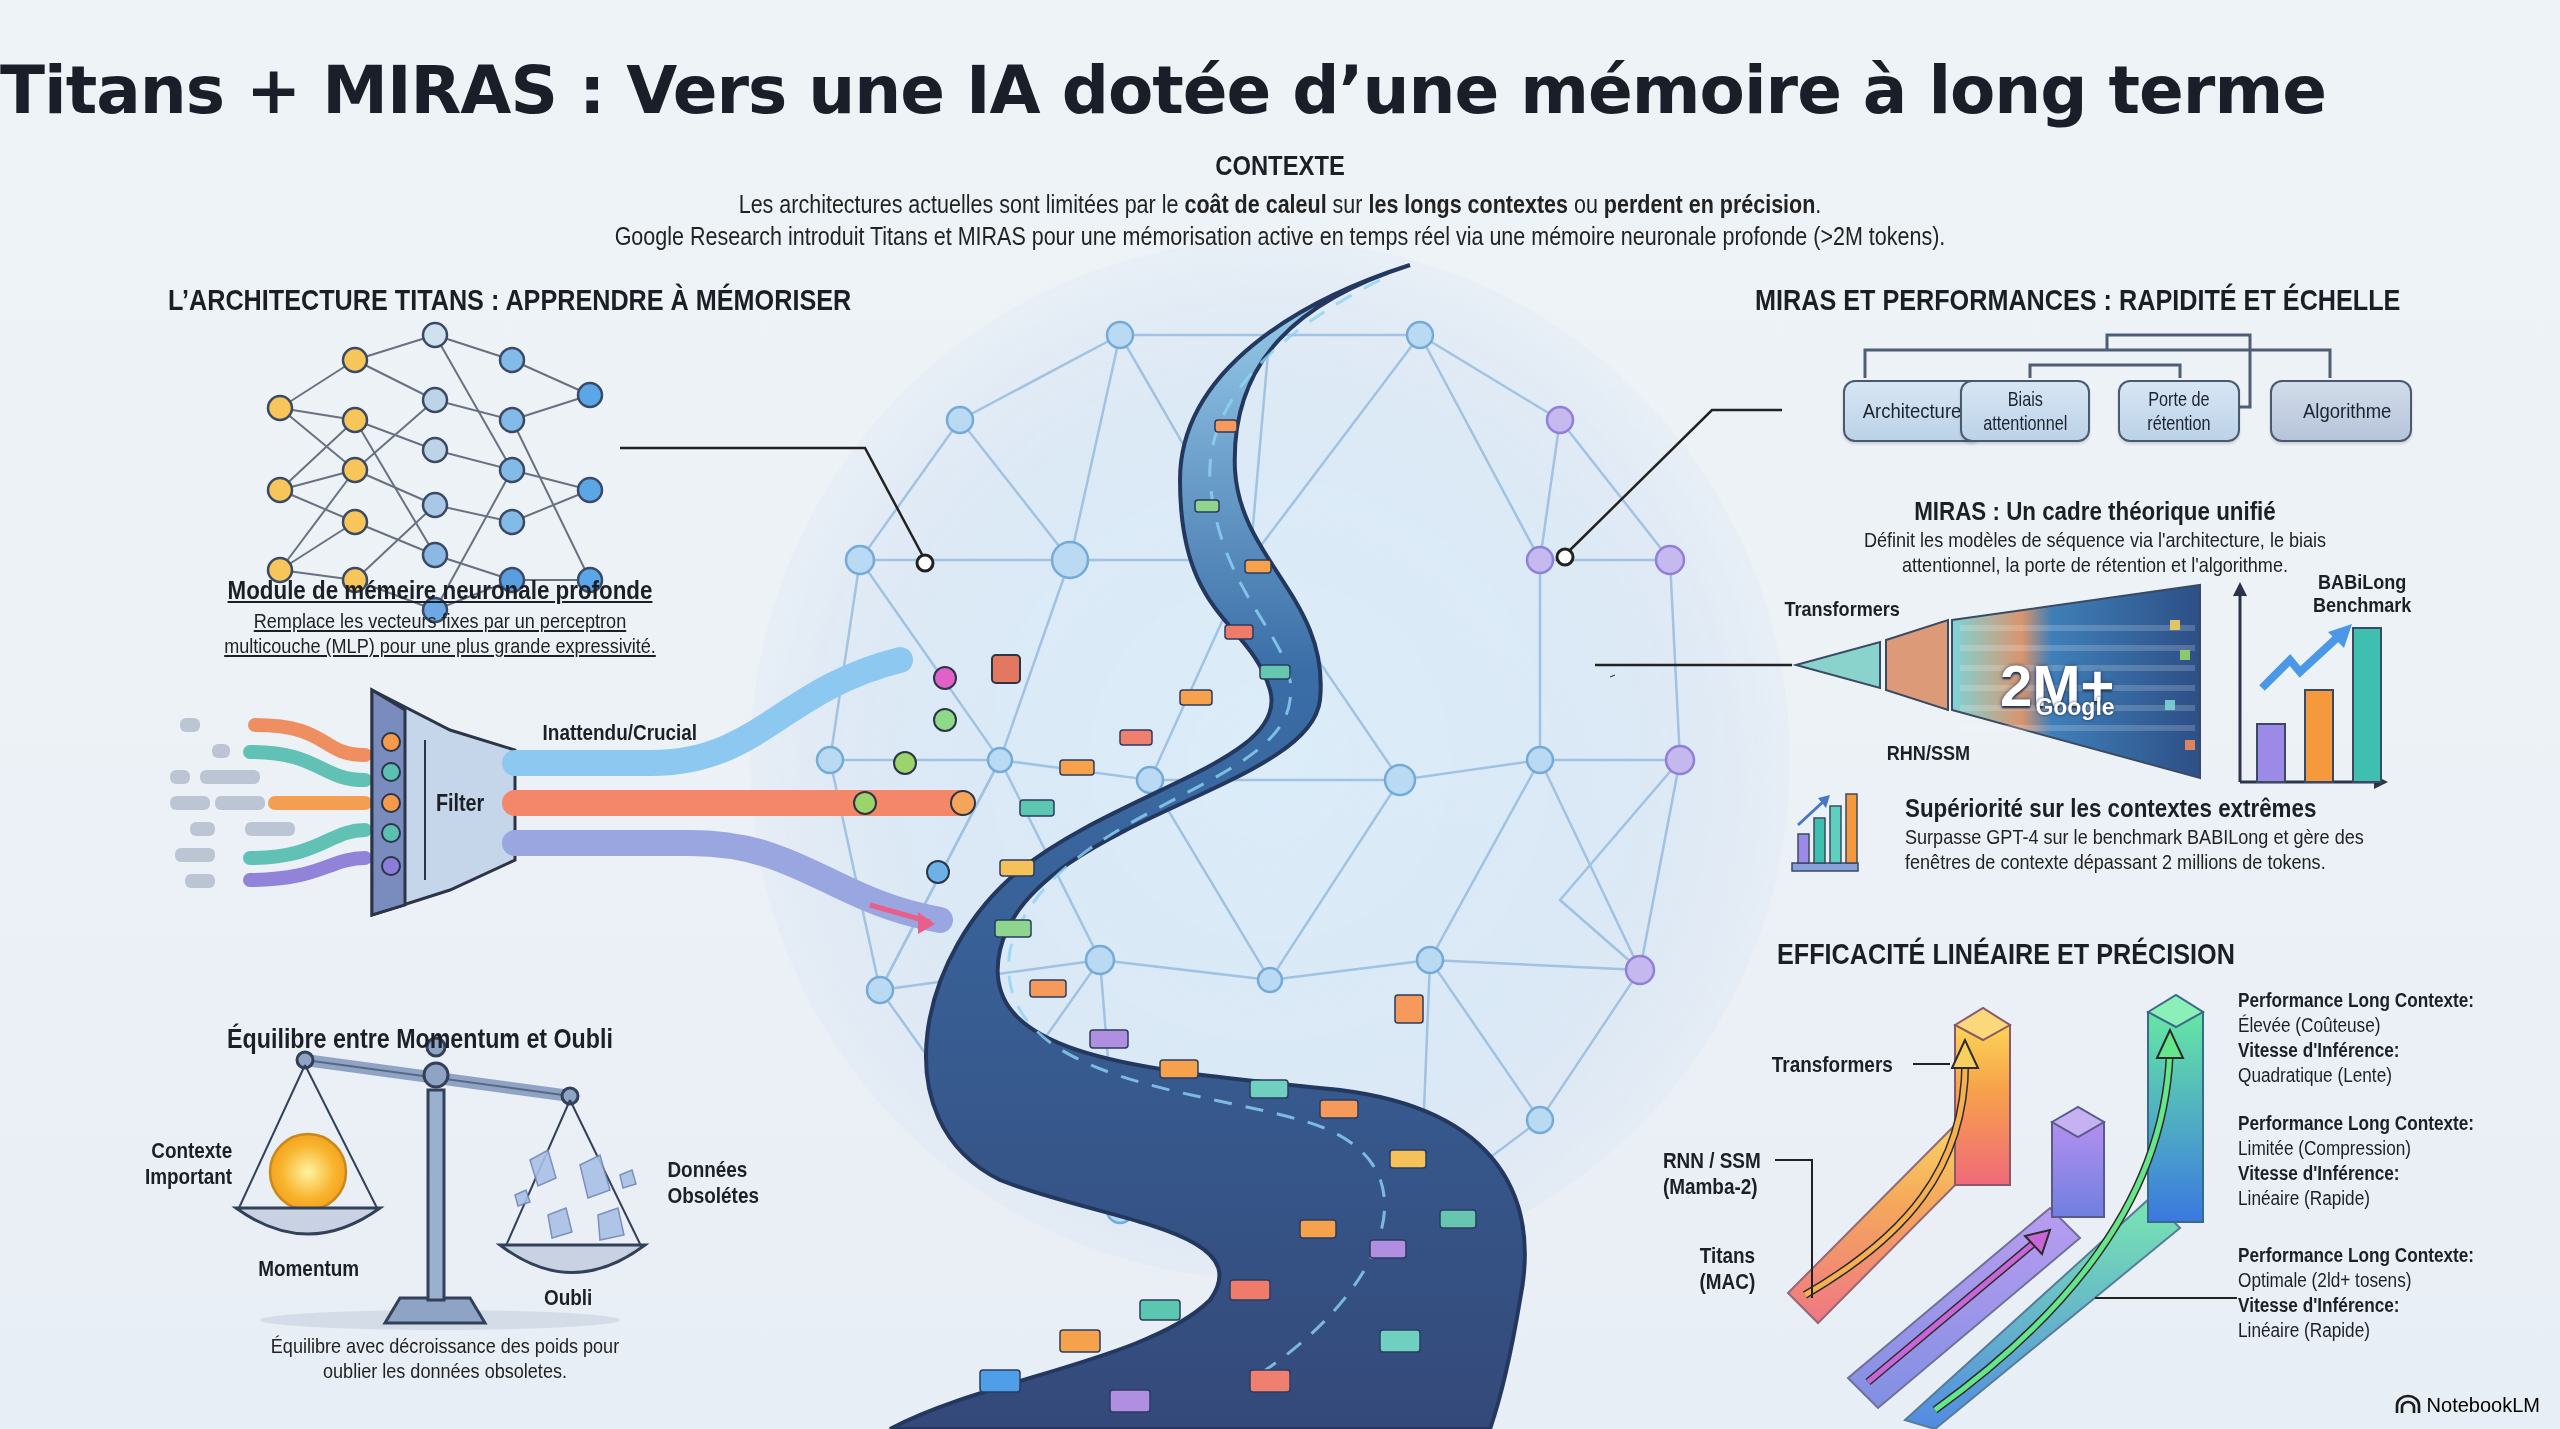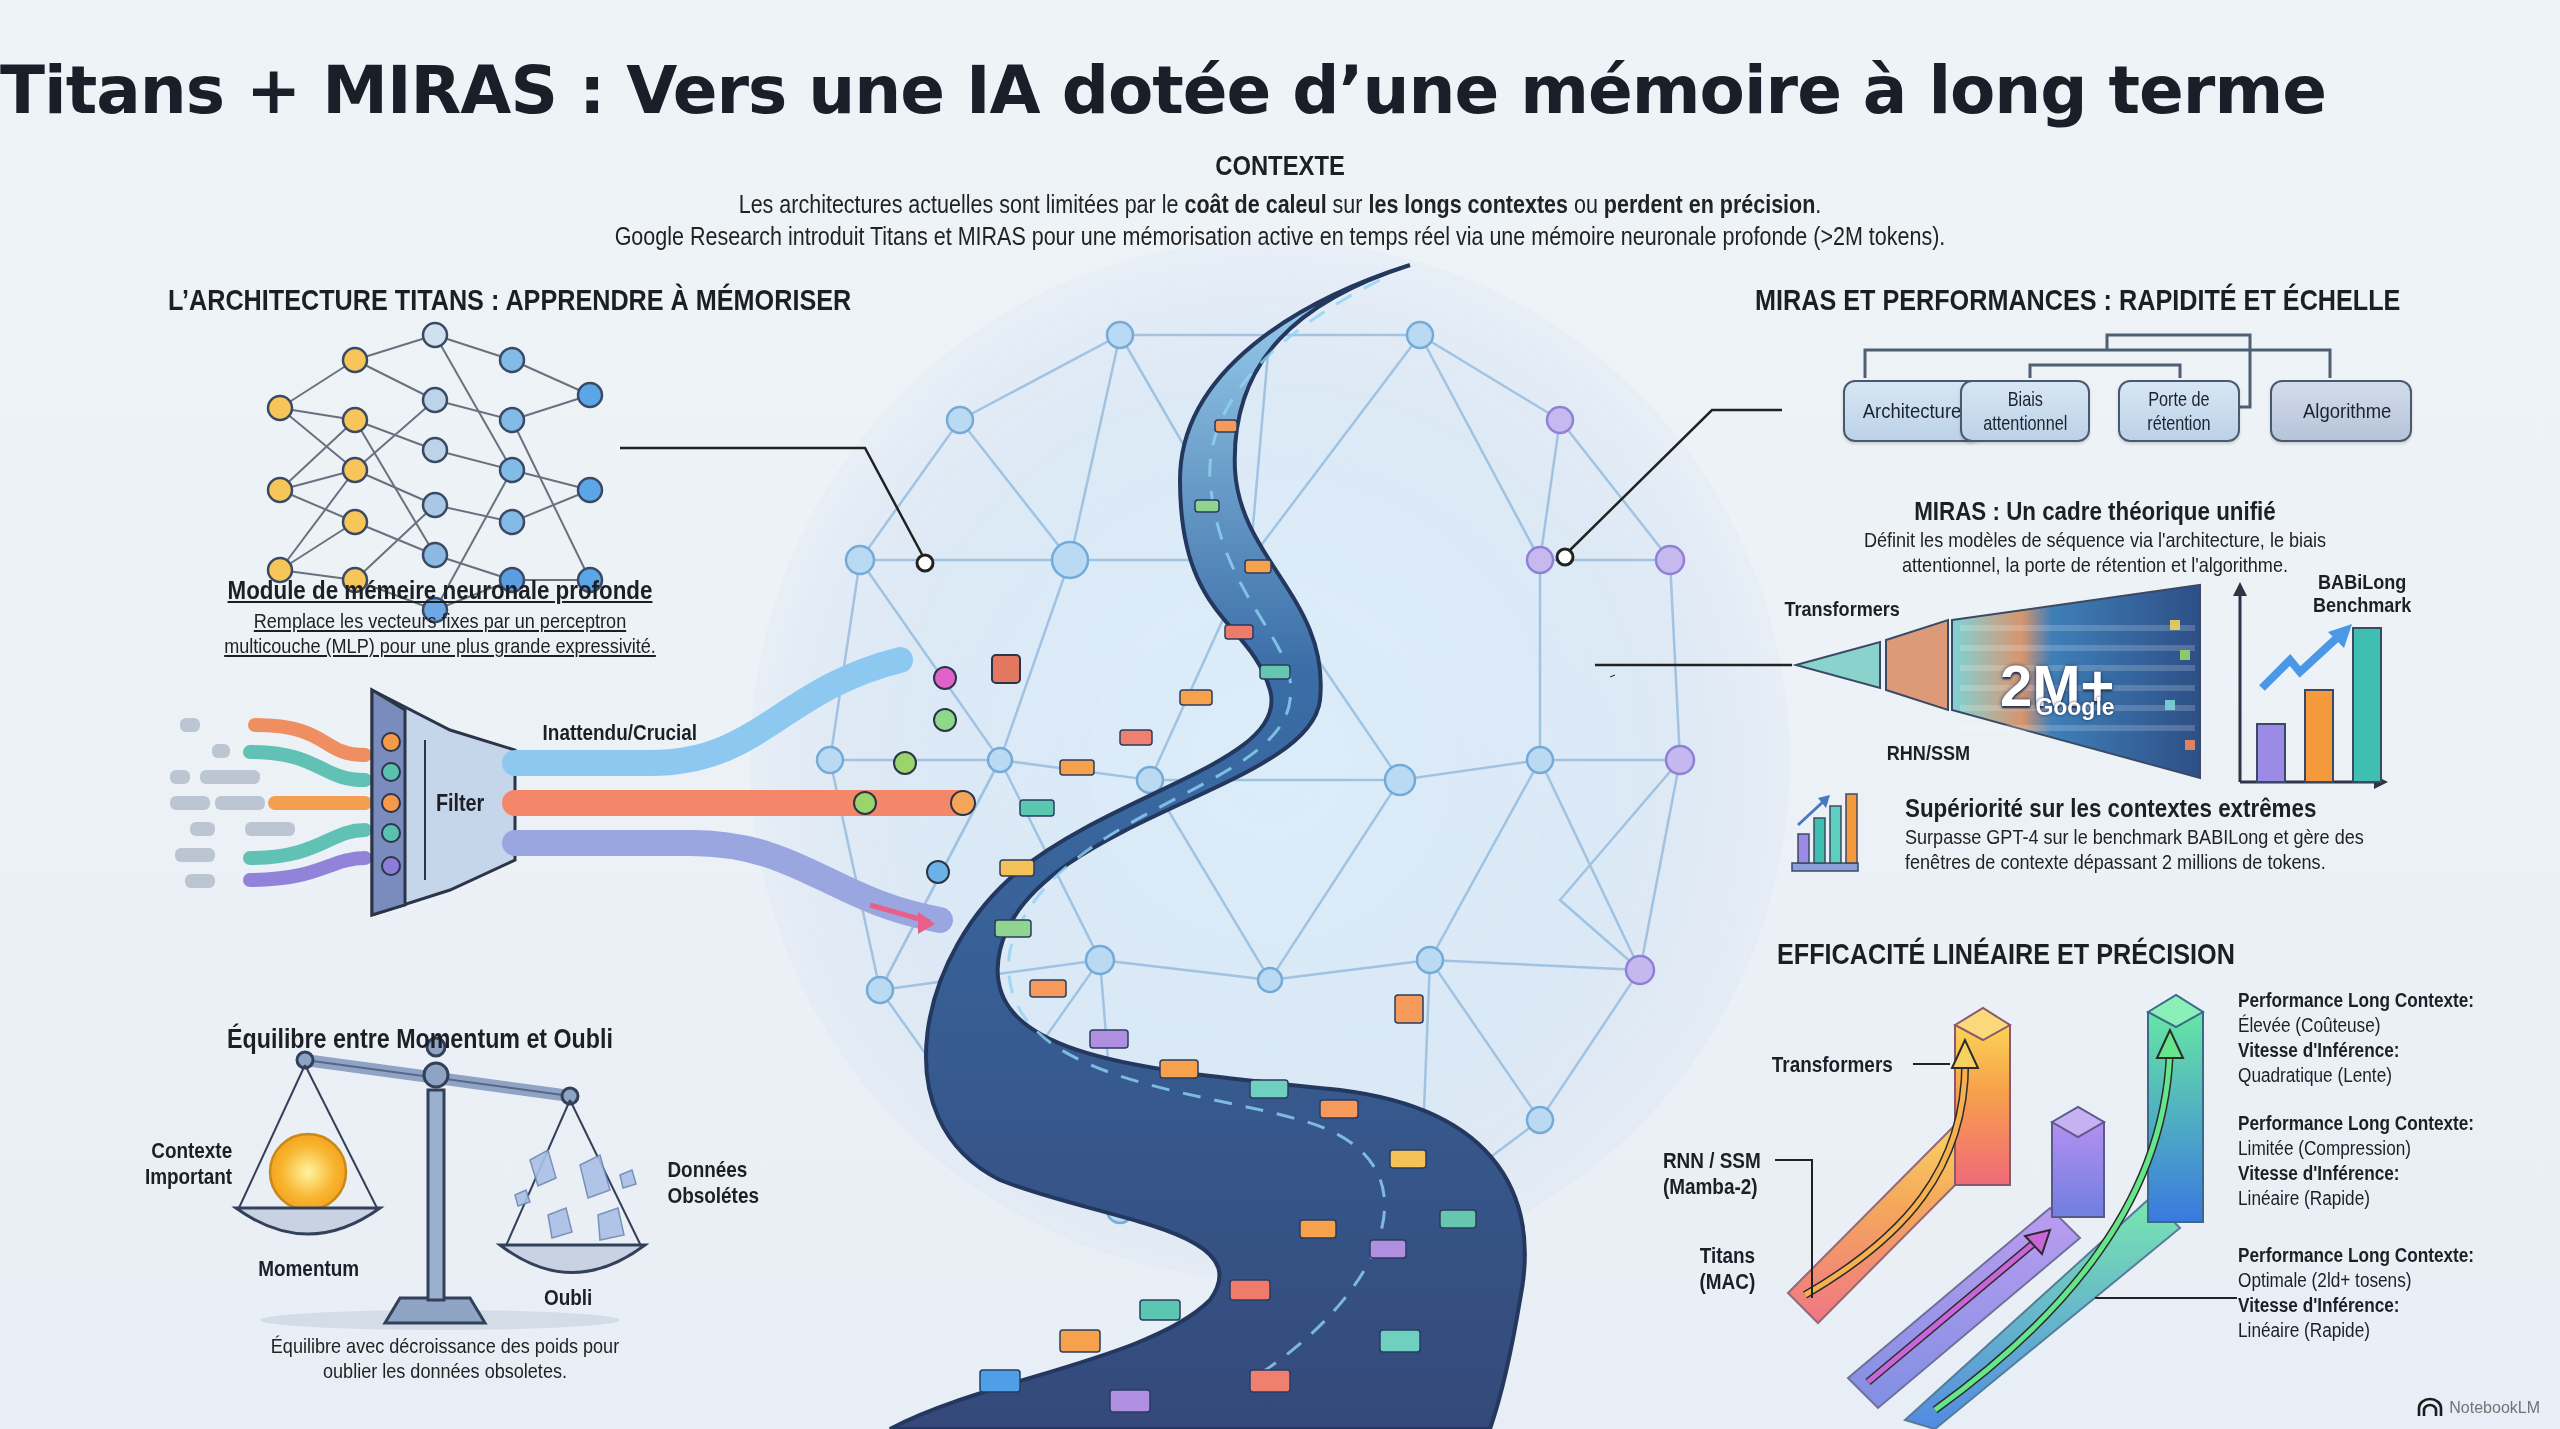--- a/index.html
+++ b/index.html
@@ -14,21 +14,21 @@
   .sec-h{font-weight:bold;font-size:30px;transform-origin:left top;transform:scaleX(.84);white-space:nowrap;color:#1b1e24;}
   .cap-h{font-weight:bold;font-size:26px;text-align:center;transform:scaleX(.86);white-space:nowrap;}
   .cap-t{font-size:21px;text-align:center;line-height:25px;transform:scaleX(.86);color:#222;}
   .lbl{font-weight:bold;font-size:22px;transform:scaleX(.86);white-space:nowrap;line-height:26px;}
   .box{position:absolute;border:2.5px solid #4a5a6e;border-radius:12px;background:linear-gradient(#d7e6f4,#bcd2e8);
     display:flex;align-items:center;justify-content:center;text-align:center;font-size:21px;line-height:24px;color:#1c2330;box-shadow:0 2px 3px rgba(0,0,0,.15);}
   .box span{transform:scaleX(.88);display:block;}
   .perf{font-size:20px;line-height:25px;white-space:nowrap;transform-origin:left top;transform:scaleX(.86);}
   .perf b{font-weight:bold;}
   svg{position:absolute;left:0;top:0;}
-  .nlm{right:20px;bottom:12px;font-size:16px;display:flex;align-items:flex-end;gap:6px;color:#737373;}
+  .nlm{right:20px;bottom:12px;font-size:20px;display:flex;align-items:flex-start;gap:6px;color:#000000;}
 </style>
 </head>
 <body>
 
 <svg width="2560" height="1429" viewBox="0 0 2560 1429">
   <defs>
     <radialGradient id="sphereG" cx="50%" cy="50%" r="50%">
       <stop offset="0%" stop-color="#d9ecfa" stop-opacity=".9"></stop>
       <stop offset="70%" stop-color="#cfe3f5" stop-opacity=".6"></stop>
       <stop offset="100%" stop-color="#c6d8f0" stop-opacity=".15"></stop>

